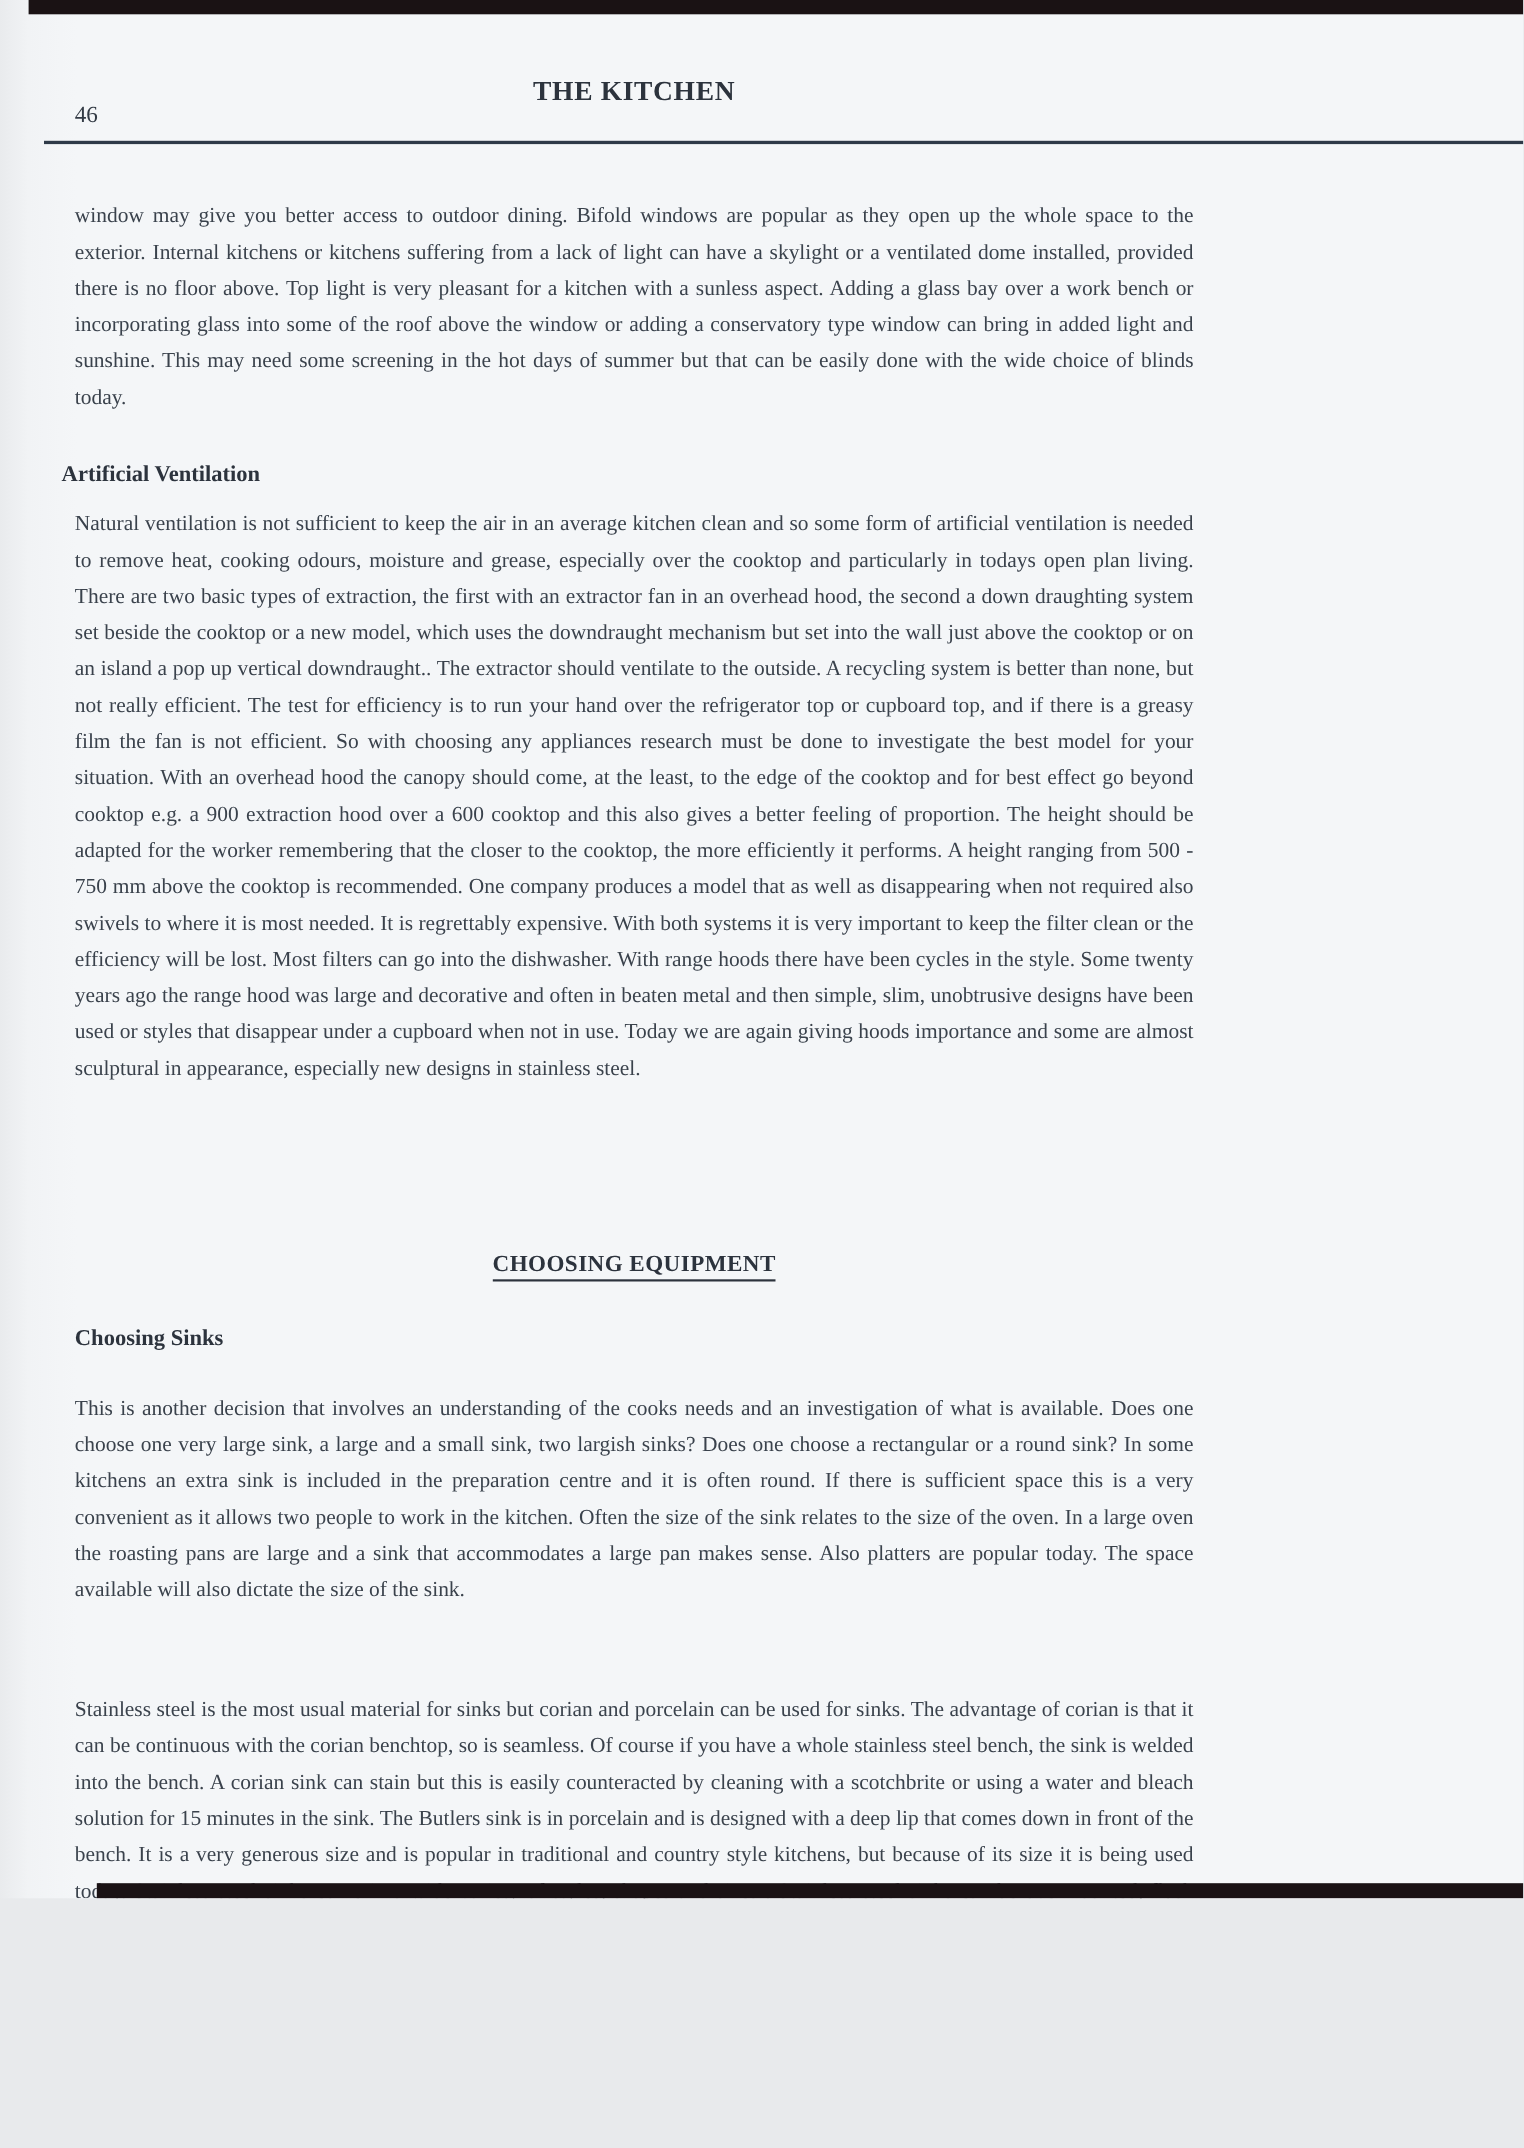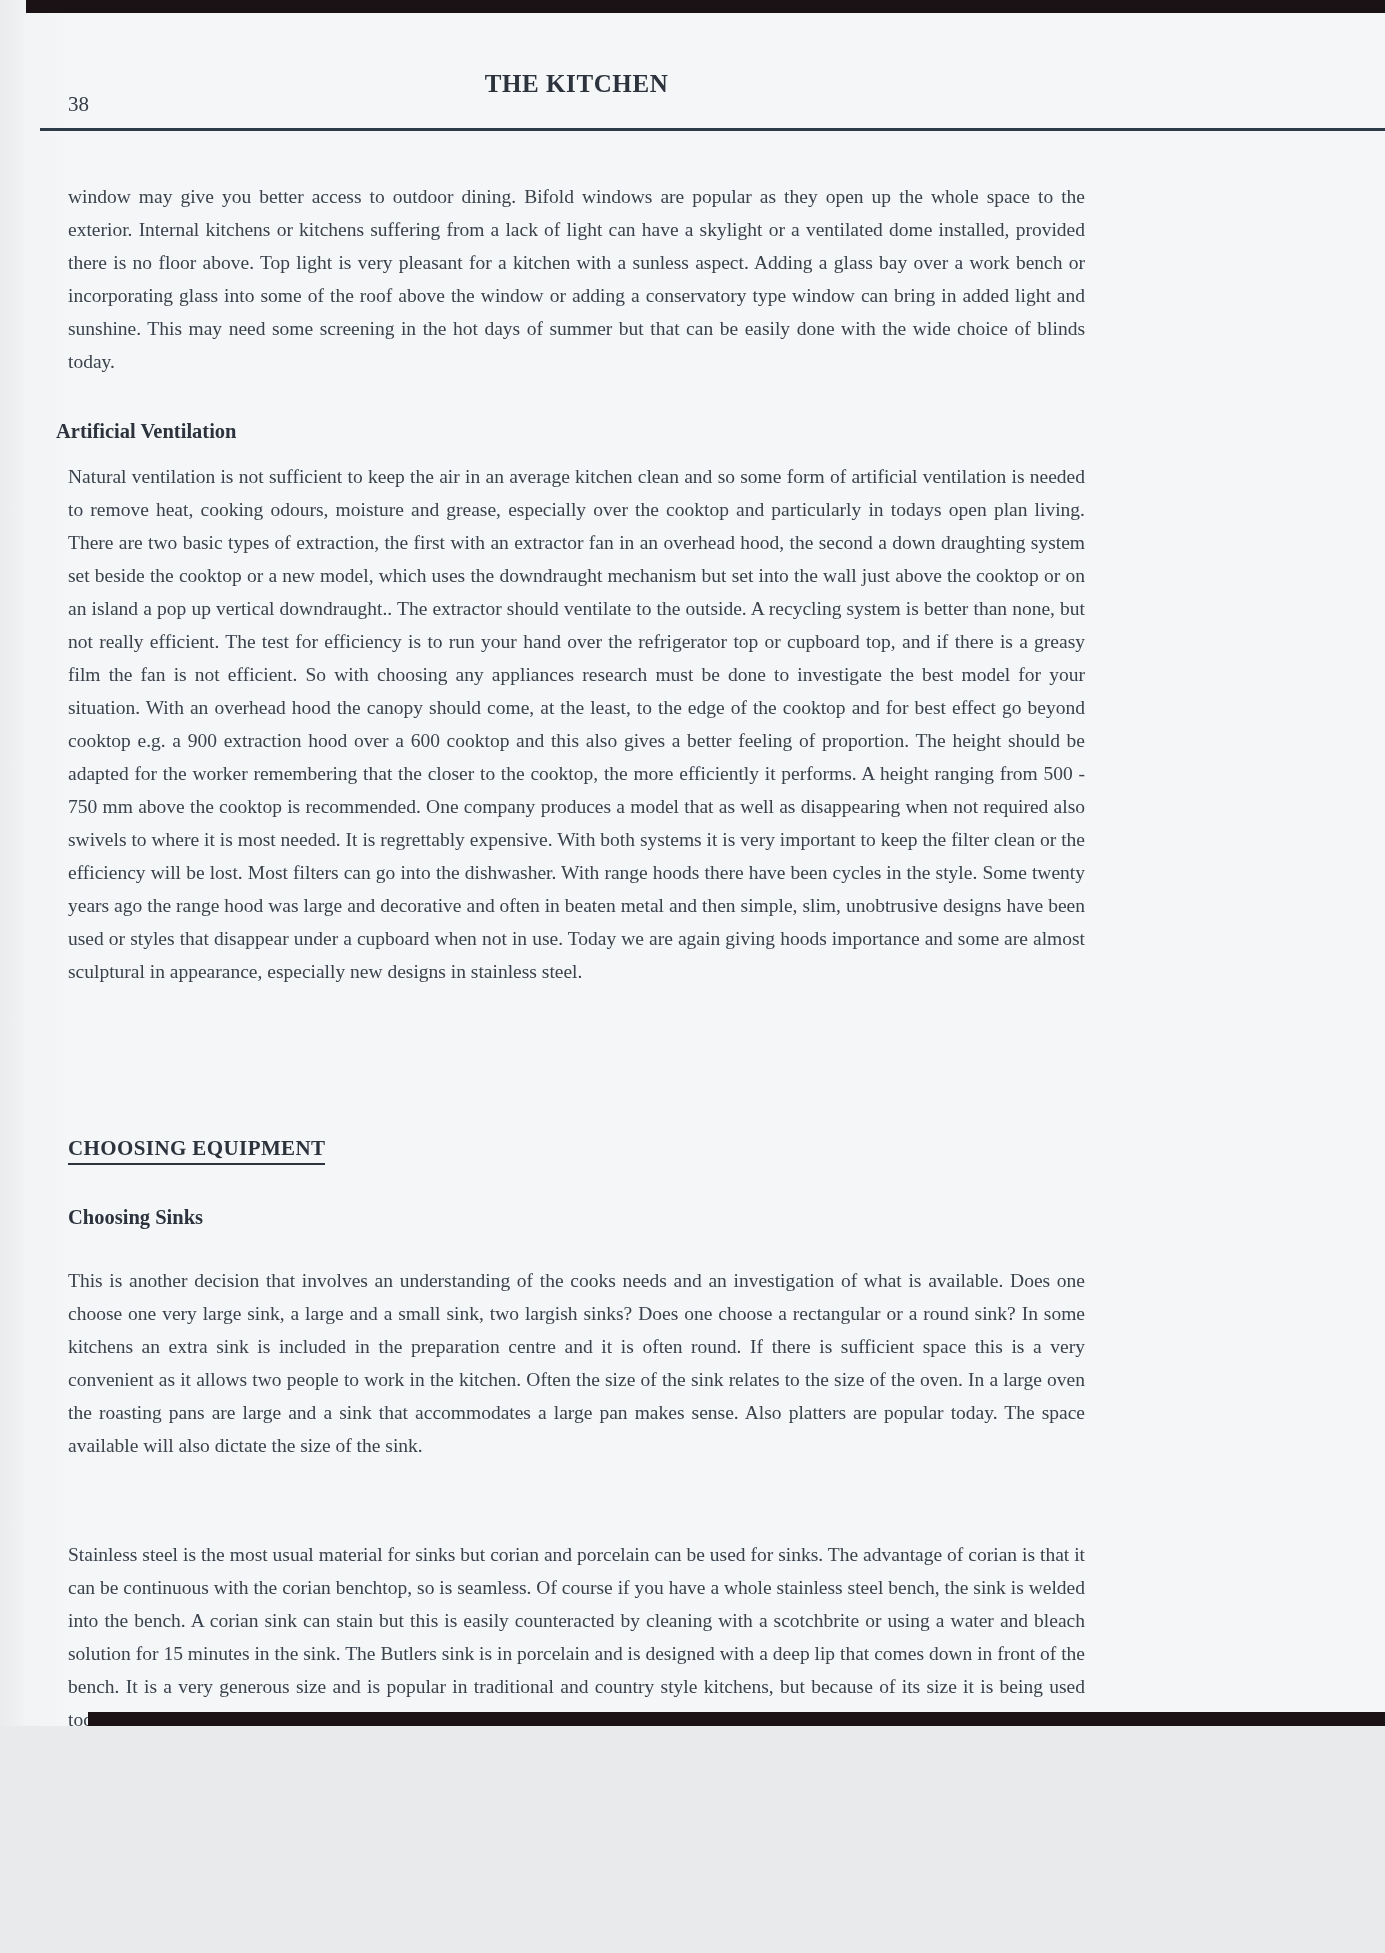--- a/index.html
+++ b/index.html
@@ -60,21 +60,21 @@
     text-align: justify;
     color: #3a424c;
   }
   .intro-para      { top: 180px; }
   .av-heading      { position: absolute; top: 420px; left: 56px; font-size: 20.5px; font-weight: bold; color: #2c333d; }
   .av-para         { top: 460px; }
   .equip-heading   {
     position: absolute;
     top: 1136px; left: 68px;
     width: 1017px;
-    text-align: left;
+    text-align: center;
     font-size: 21px;
     font-weight: bold;
     color: #2c333d;
     letter-spacing: 0.4px;
   }
   .equip-heading span {
     display: inline-block;
     border-bottom: 2.5px solid #2c333d;
     padding-bottom: 2px;
   }
@@ -90,21 +90,21 @@
 </style>
 </head>
 <body>
 
 <div class="page">
 
   <div class="scan-strip-top"></div>
 
   <div class="running-header">THE KITCHEN</div>
 
-  <div class="page-number">38</div>
+  <div class="page-number">46</div>
 
   <div class="header-rule"></div>
 
   <div class="body-text intro-para">window may give you better access to outdoor dining. Bifold windows are popular as they open up the whole space to the exterior. Internal kitchens or kitchens suffering from a lack of light can have a skylight or a ventilated dome installed, provided there is no floor above. Top light is very pleasant for a kitchen with a sunless aspect. Adding a glass bay over a work bench or incorporating glass into some of the roof above the window or adding a conservatory type window can bring in added light and sunshine. This may need some screening in the hot days of summer but that can be easily done with the wide choice of blinds today.</div>
 
   <div class="av-heading">Artificial Ventilation</div>
 
   <div class="body-text av-para">Natural ventilation is not sufficient to keep the air in an average kitchen clean and so some form of artificial ventilation is needed to remove heat, cooking odours, moisture and grease, especially over the cooktop and particularly in todays open plan living. There are two basic types of extraction, the first with an extractor fan in an overhead hood, the second a down draughting system set beside the cooktop or a new model, which uses the downdraught mechanism but set into the wall just above the cooktop or on an island a pop up vertical downdraught.. The extractor should ventilate to the outside. A recycling system is better than none, but not really efficient. The test for efficiency is to run your hand over the refrigerator top or cupboard top, and if there is a greasy film the fan is not efficient. So with choosing any appliances research must be done to investigate the best model for your situation. With an overhead hood the canopy should come, at the least, to the edge of the cooktop and for best effect go beyond cooktop e.g. a 900 extraction hood over a 600 cooktop and this also gives a better feeling of proportion. The height should be adapted for the worker remembering that the closer to the cooktop, the more efficiently it performs.  A height ranging from 500 - 750 mm above the cooktop is recommended. One company produces a model that as well as disappearing when not required also swivels to where it is most needed. It is regrettably expensive. With both systems it is very important to keep the filter clean or the efficiency will be lost. Most filters can go into the dishwasher.  With range hoods there have been cycles in the style. Some twenty years ago the range hood was large and decorative and often in beaten metal and then simple, slim, unobtrusive designs have been used or styles that disappear under a cupboard when not in use. Today we are again giving hoods importance and some are almost sculptural in appearance, especially new designs in stainless steel.</div>
 
   <div class="equip-heading">

